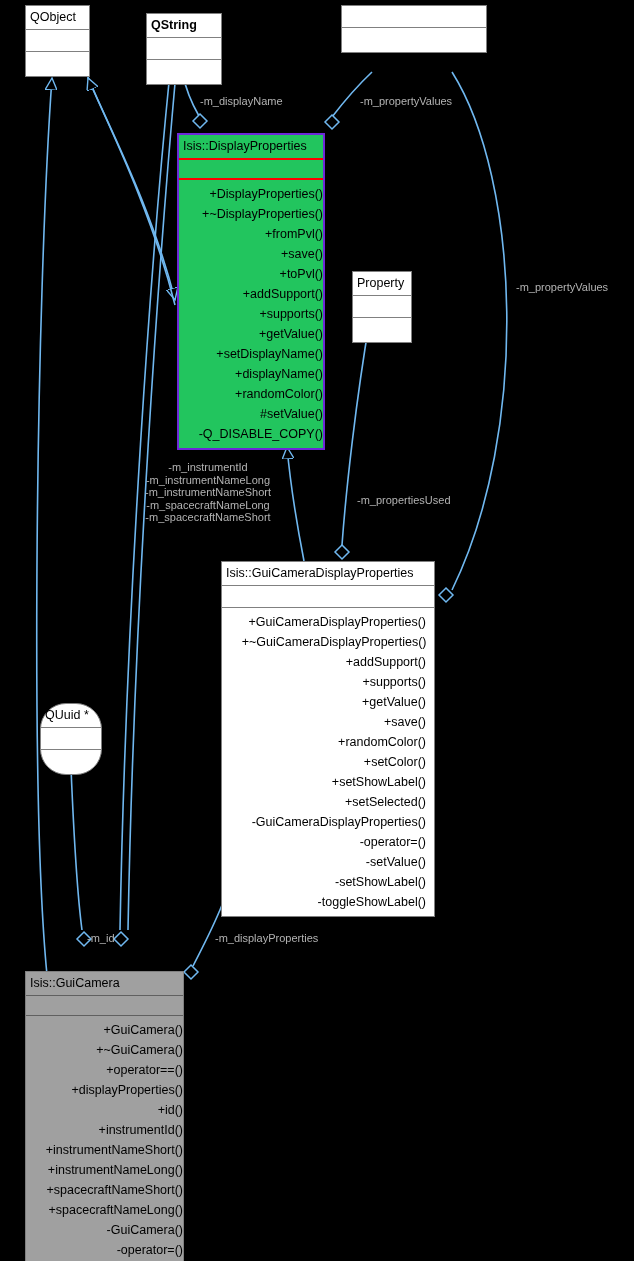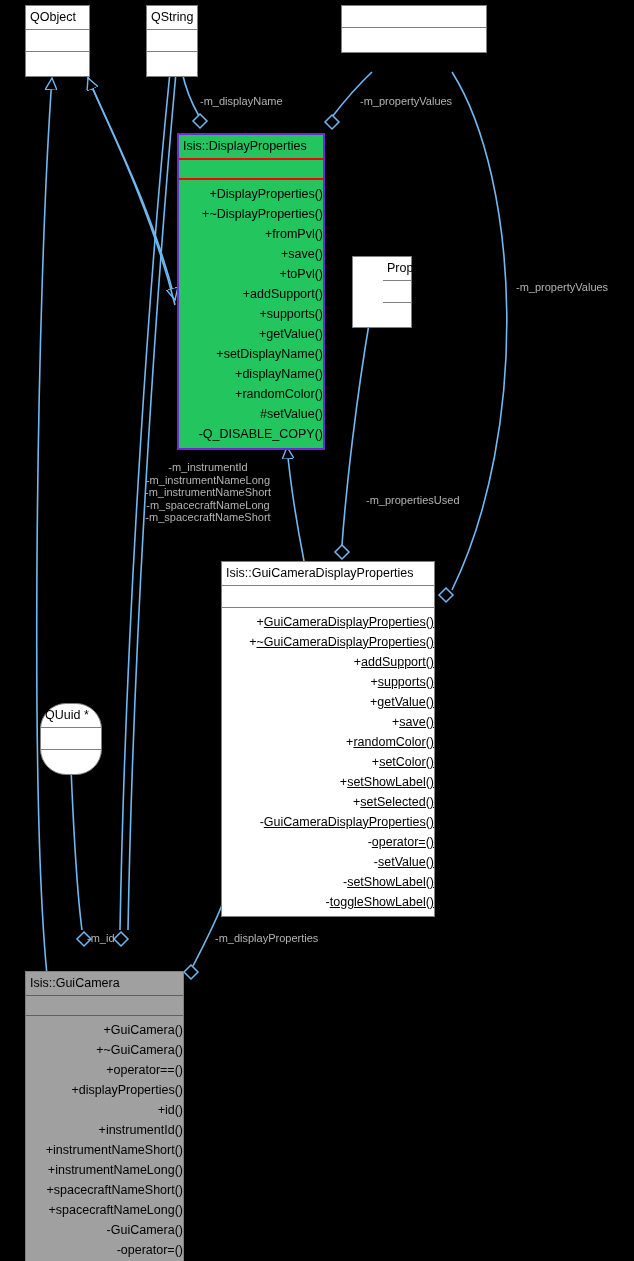--- a/index.html
+++ b/index.html
@@ -149,32 +149,32 @@
       <path d="M191,965 L198,972 L191,979 L184,972 Z"></path>
     </g>
   </svg>
 
   <div class="uml-box box-plain" style="left:25px; top:5px; width:65px;">
     <div class="title-cell">QObject</div>
     <div class="attr-cell"></div>
     <div class="meth-cell"></div>
   </div>
 
-  <div class="uml-box box-plain" style="left:146px; top:5px; width:52px;">
+  <div class="uml-box box-plain" style="left:146px; top:13px; width:76px;font-weight:bold;">
     <div class="title-cell">QString</div>
     <div class="attr-cell"></div>
     <div class="meth-cell"></div>
   </div>
 
   <div class="uml-box box-plain" style="left:341px; top:5px; width:146px;">
     <div class="attr-cell"></div>
     <div class="meth-cell"></div>
   </div>
 
-  <div class="uml-box box-plain" style="left:352px; top:256px; width:60px;padding-left:30px;">
+  <div class="uml-box box-plain" style="left:352px; top:271px; width:60px;">
     <div class="title-cell">Property</div>
     <div class="attr-cell"></div>
     <div class="meth-cell"></div>
   </div>
 
   <div class="uml-box box-plain" style="left:40px; top:703px; width:62px;border-radius:26px;">
     <div class="title-cell">QUuid *</div>
     <div class="attr-cell"></div>
     <div class="meth-cell"></div>
   </div>
@@ -195,21 +195,21 @@
         <div class="member"><span class="vis">+</span><span>displayName()</span></div>
         <div class="member"><span class="vis">+</span><span>randomColor()</span></div>
         <div class="member"><span class="vis">#</span><span>setValue()</span></div>
         <div class="member"><span class="vis">-</span><span>Q_DISABLE_COPY()</span></div>
       </div>
   </div>
 
   <div class="uml-box box-plain" style="left:221px; top:561px; width:214px;">
     <div class="title-cell">Isis::GuiCameraDisplayProperties</div>
     <div class="attr-cell"></div>
-    <div class="meth-cell" style="height:auto;padding:4px 0;text-decoration:underline;">
+    <div class="meth-cell" style="height:auto;padding:4px 8px;">
         <div class="member"><span class="vis">+</span><span>GuiCameraDisplayProperties()</span></div>
         <div class="member"><span class="vis">+</span><span>~GuiCameraDisplayProperties()</span></div>
         <div class="member"><span class="vis">+</span><span>addSupport()</span></div>
         <div class="member"><span class="vis">+</span><span>supports()</span></div>
         <div class="member"><span class="vis">+</span><span>getValue()</span></div>
         <div class="member"><span class="vis">+</span><span>save()</span></div>
         <div class="member"><span class="vis">+</span><span>randomColor()</span></div>
         <div class="member"><span class="vis">+</span><span>setColor()</span></div>
         <div class="member"><span class="vis">+</span><span>setShowLabel()</span></div>
         <div class="member"><span class="vis">+</span><span>setSelected()</span></div>
@@ -247,19 +247,19 @@
   <div class="edge-label" style="left:516px; top:281px;">-m_propertyValues</div>
 
   <div class="edge-label center" style="left:128px; top:461px; width:160px;">
       <div>-m_instrumentId</div>
       <div>-m_instrumentNameLong</div>
       <div>-m_instrumentNameShort</div>
       <div>-m_spacecraftNameLong</div>
       <div>-m_spacecraftNameShort</div>
     </div>
 
-  <div class="edge-label" style="left:366px; top:494px;text-align:center;">-m_propertiesUsed</div>
+  <div class="edge-label" style="left:357px; top:494px;text-align:center;">-m_propertiesUsed</div>
 
   <div class="edge-label" style="left:87px; top:932px;">-m_id</div>
 
   <div class="edge-label" style="left:215px; top:932px;">-m_displayProperties</div>
 
 </div>
 
 </body></html>

